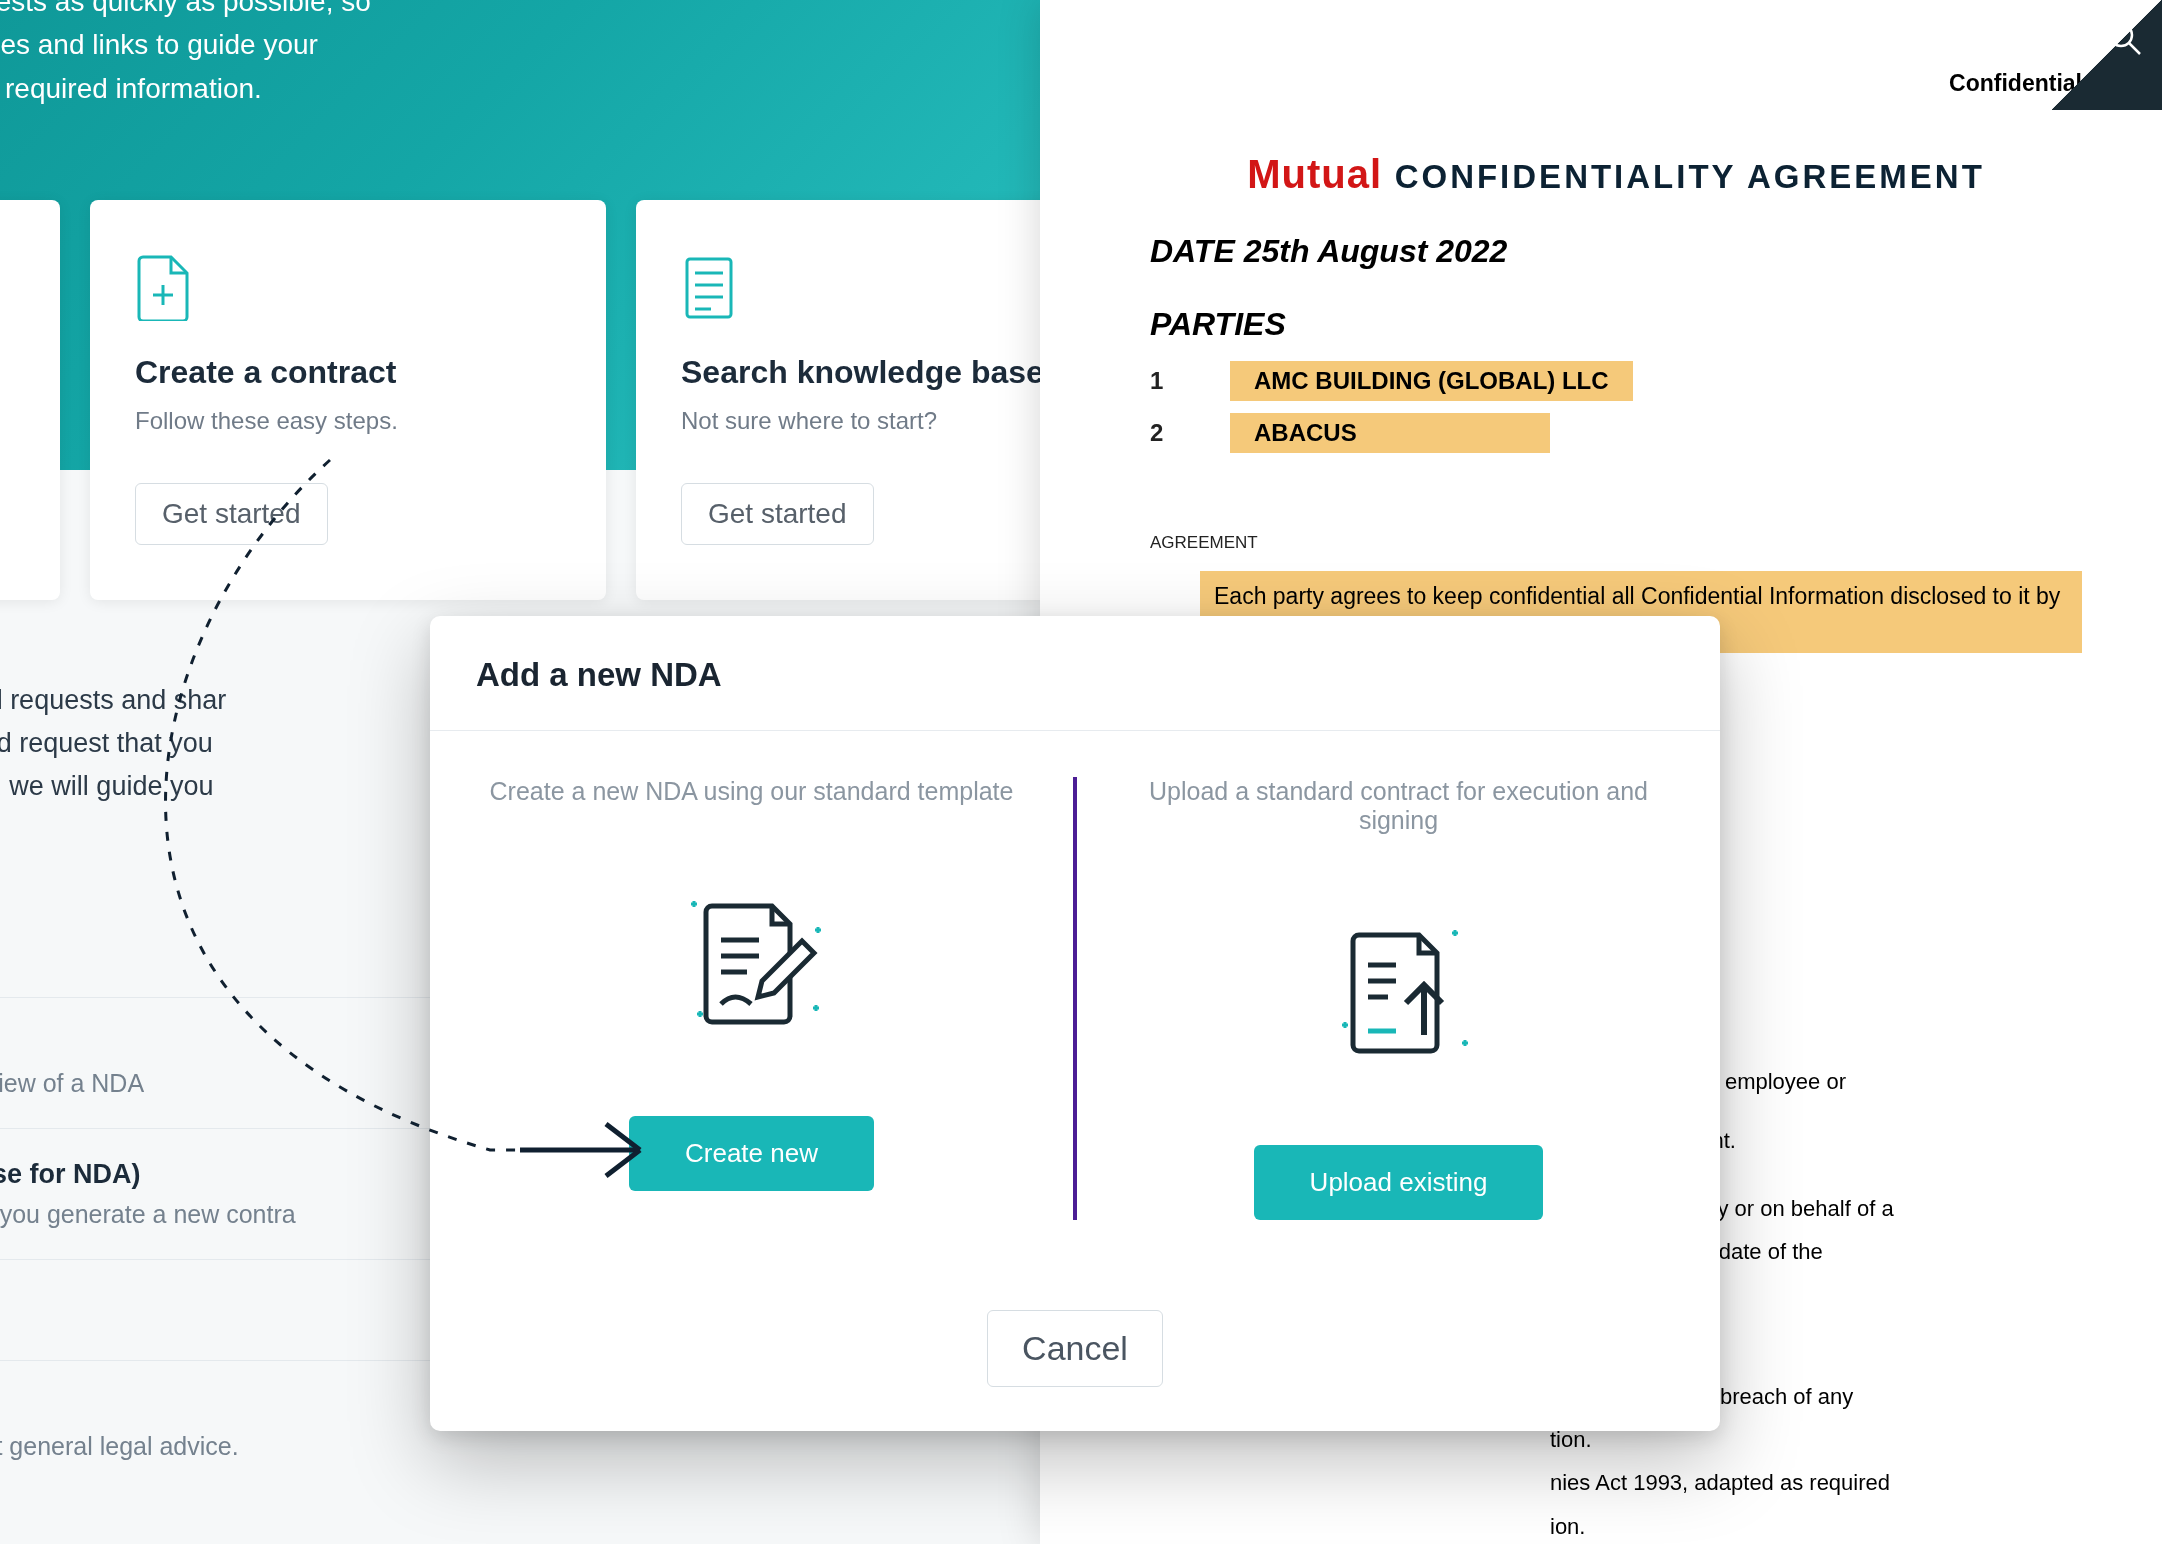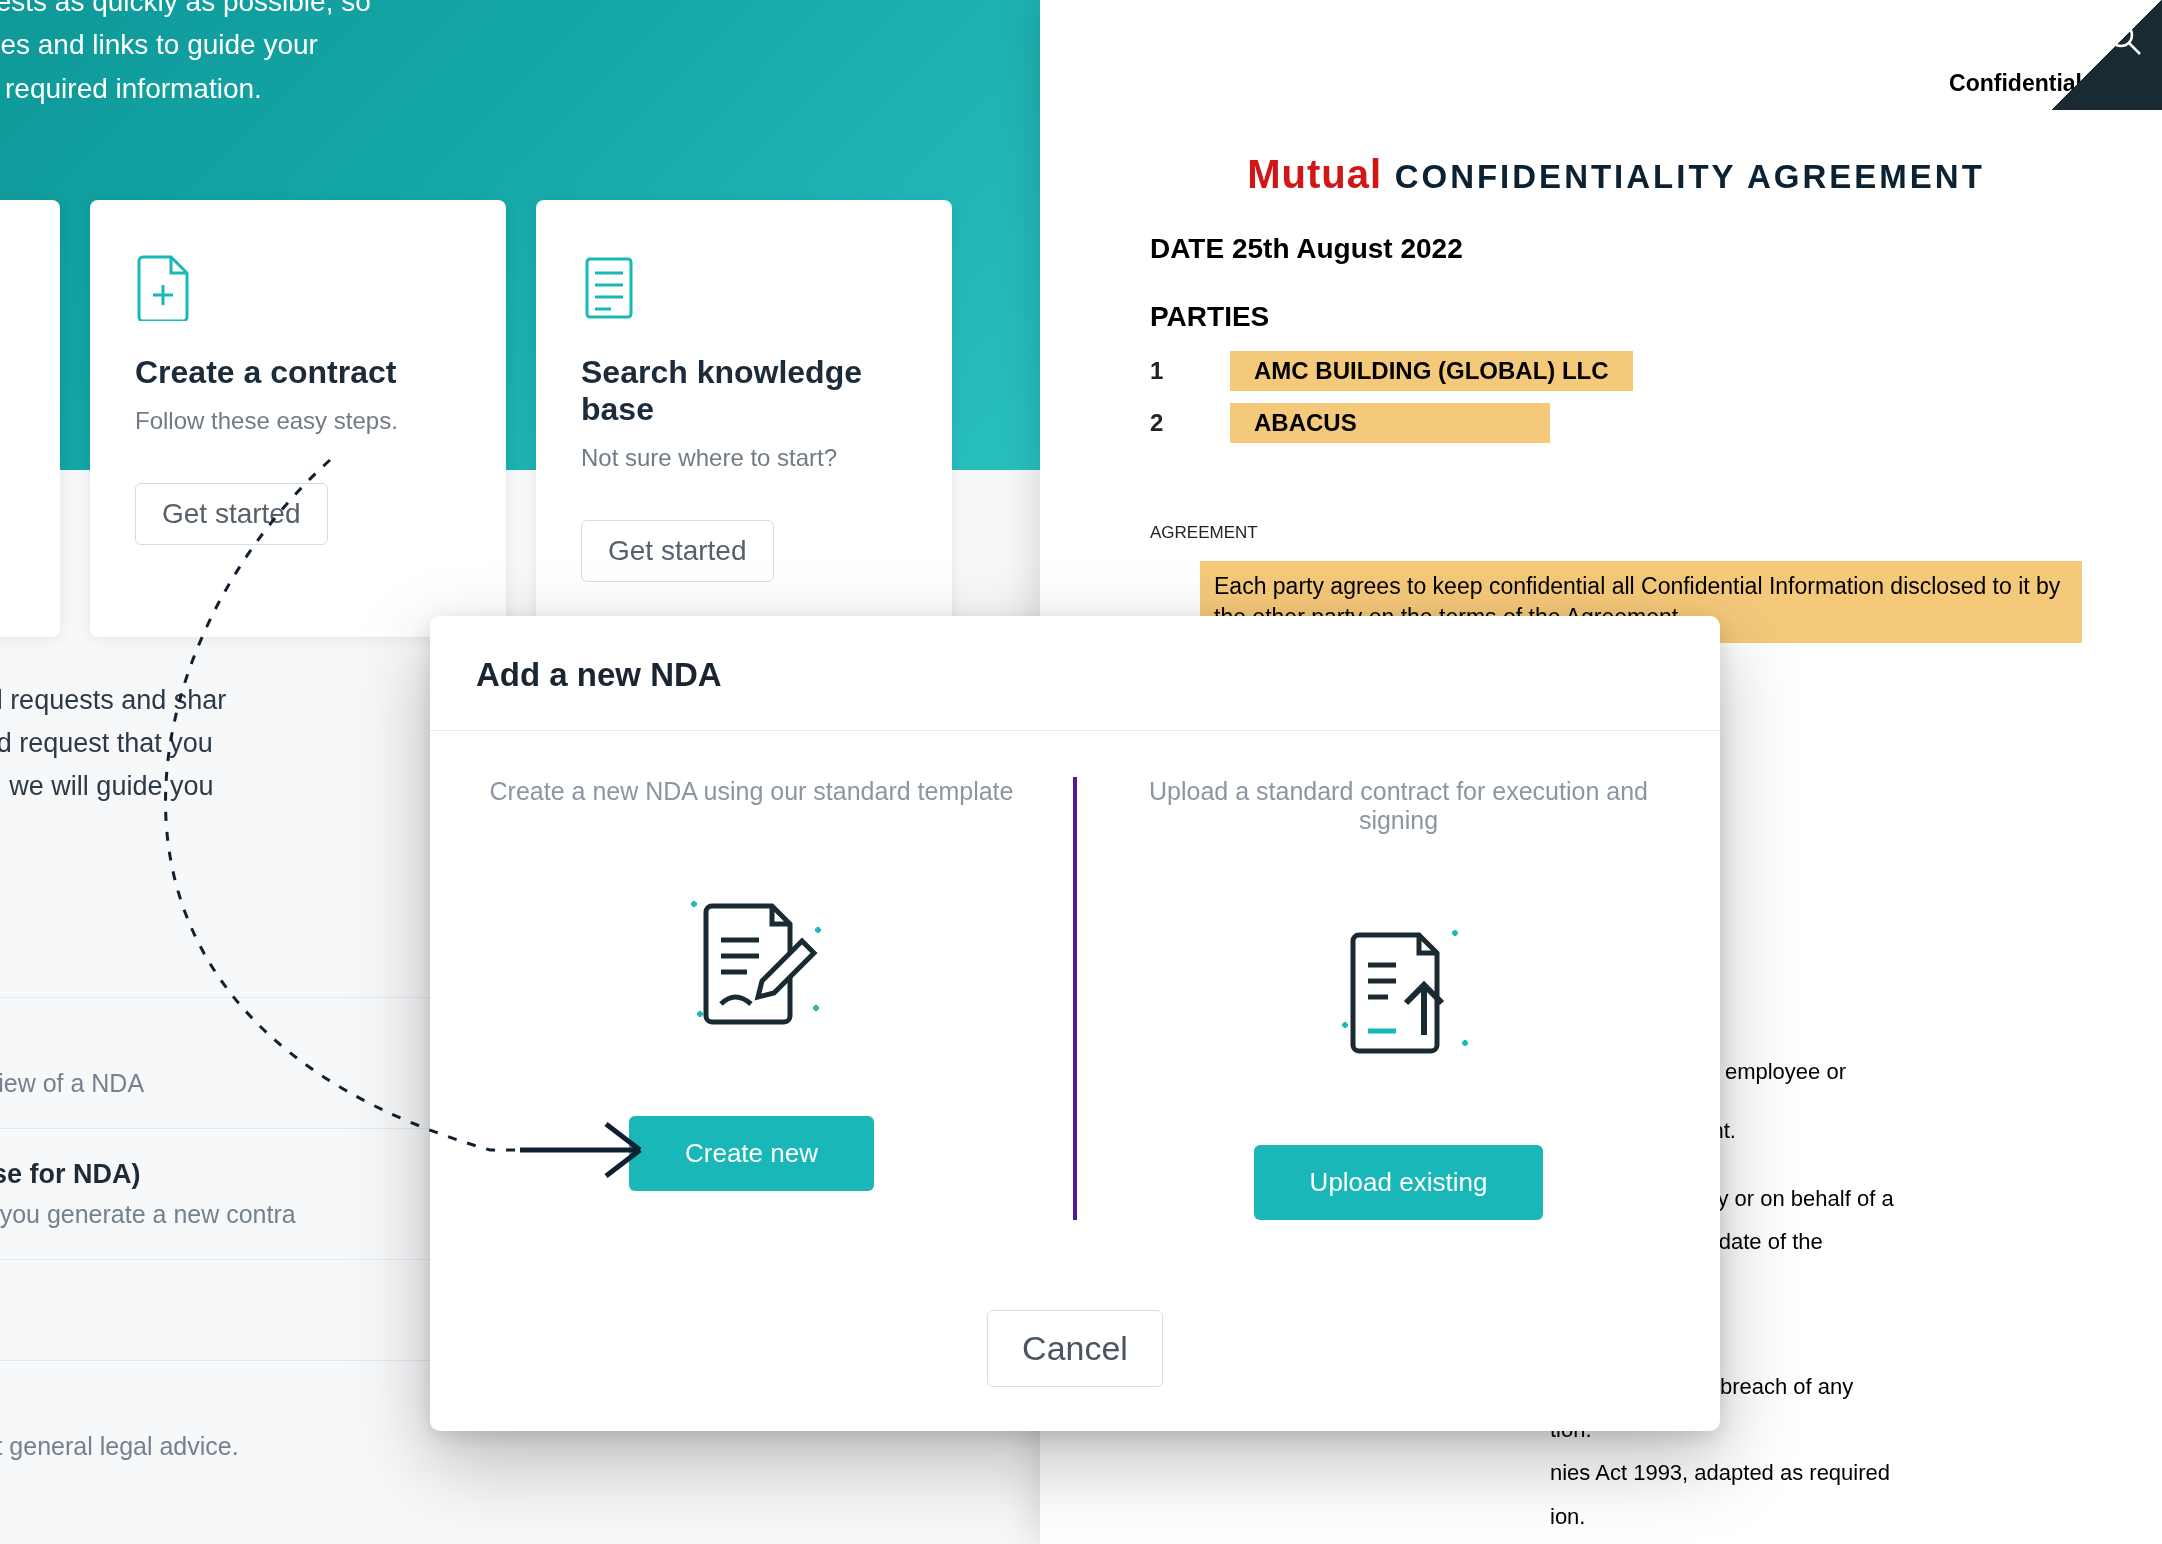--- a/index.html
+++ b/index.html
@@ -25,21 +25,21 @@
 
   .cards-row {
     position:absolute;
     top:380px;
     left:60px;
     display:flex;
     gap:30px;
   }
   .card {
     background:#fff;
-    width:416px;
+    width:516px;
     border-radius:8px;
     box-shadow:0 2px 14px rgba(0,0,0,0.08);
     padding:55px 45px 55px 45px;
   }
   .card svg { color:#19b7b7; stroke:#19b7b7; }
   .card h3 { margin-top:26px; font-size:32px; font-weight:700; color:#1c2b3a; }
   .card p  { margin-top:16px; font-size:24px; color:#707b88; }
   .card .btn-outline {
       display:inline-block; margin-top:48px;
       border:1px solid #d6dde2; border-radius:6px;
@@ -81,21 +81,21 @@
   .docpanel .confidential {
     text-align:right; font-weight:700; color:#000; font-size:23px;
   }
   .docpanel .doc-title {
     text-align:center; margin-top:55px; font-size:38px; letter-spacing:2px;
     font-weight:800; color:#0c2233;
   }
   .docpanel .doc-title .mutual { color:#d21616; font-family:"Arial Black",Arial; letter-spacing:1px; font-size:40px; }
   .docpanel .doc-title .rest { font-size:33px; letter-spacing:3px; }
 
-  .doc-row { margin-top:36px; font-size:28px; color:#000; }
+  .doc-row { margin-top:36px; font-size:32px; color:#000;font-style:italic; }
   .doc-row.label { font-weight:700; }
   .doc-row .dt-label { font-weight:700; }
   .parties { margin-top:18px; }
   .party-line { display:flex; align-items:center; gap:50px; font-size:24px; margin-top:12px;}
   .party-line .num { font-weight:700; width:30px;}
   .party-line .hl { background:#f5c97a; padding:6px 24px; min-width:320px; font-weight:700; color:#000;}
   .agreement-label { margin-top:80px; font-weight:400; font-size:17px;}
   .agreement-body {
     margin:18px 0 0 50px;
     background:#f5c97a; padding:10px 14px;

